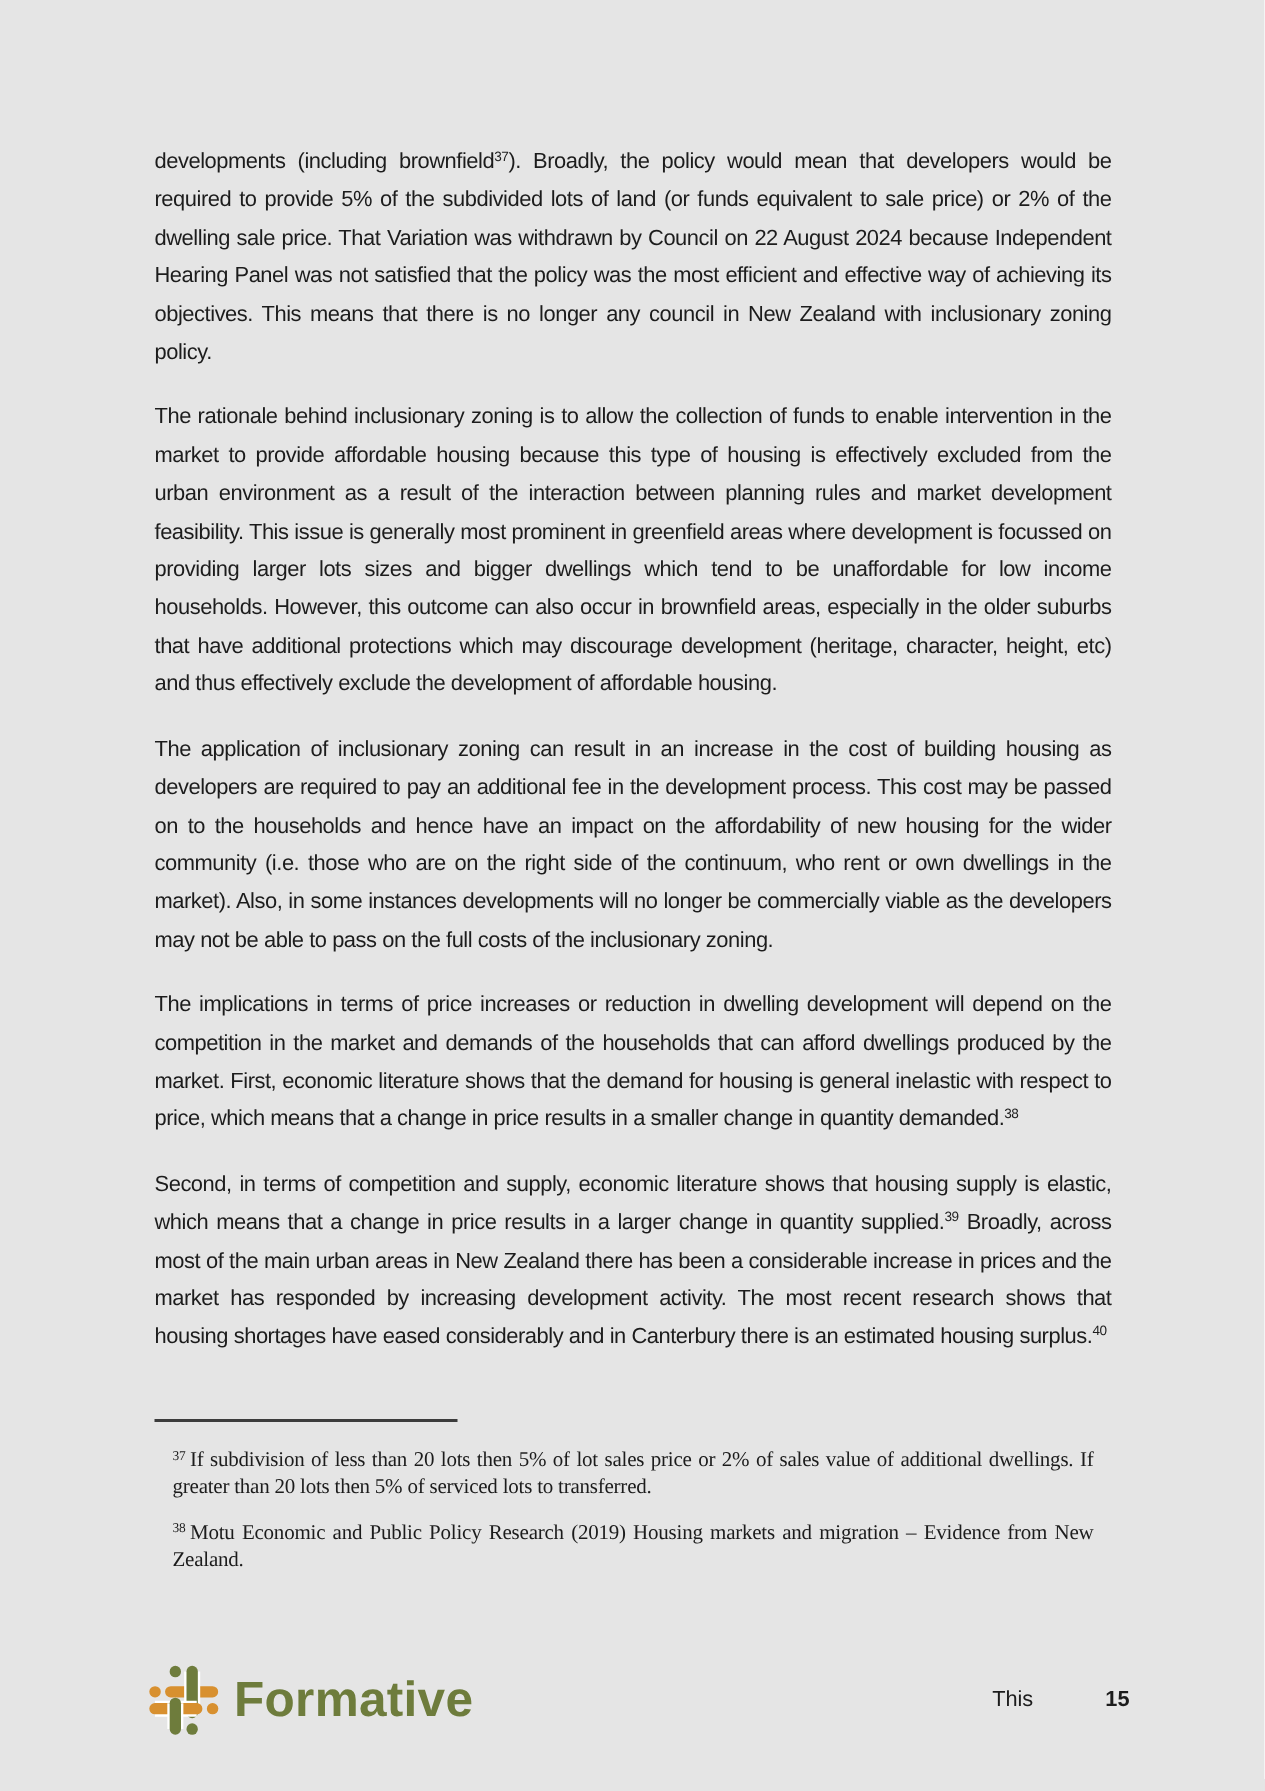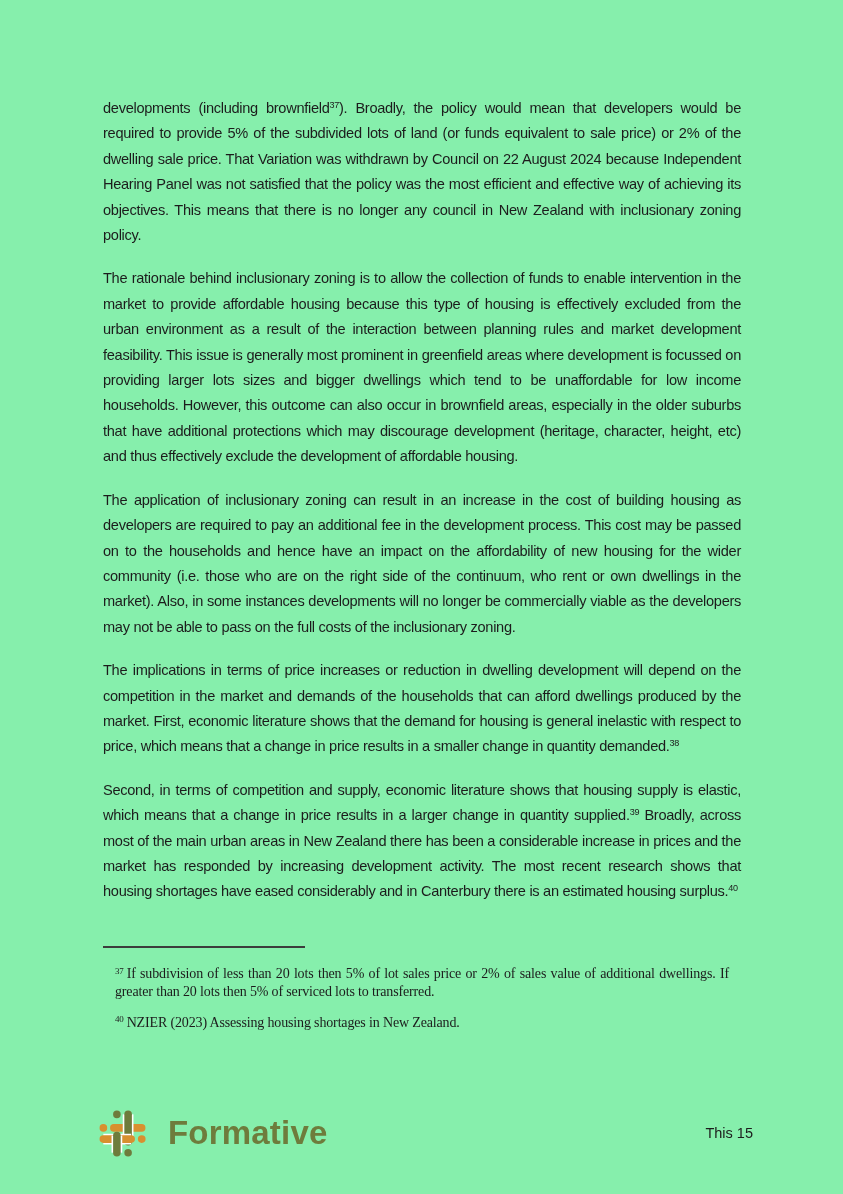--- a/index.html
+++ b/index.html
@@ -1,20 +1,20 @@
 <!DOCTYPE html>
 <html><head>
 <meta charset="utf-8">
 <style>
   html, body { margin: 0; padding: 0; background: #ffffff; }
   .page {
     position: relative;
     width: 843px;
     height: 1194px;
-    background: #86efac;
+    background: #e5e5e5;
     overflow: hidden;
     font-family: "Liberation Sans", sans-serif;
     color: #1c1c1c;
   }
   .content {
     position: absolute;
     left: 103px;
     width: 638px;
     top: 96px;
   }
@@ -69,33 +69,33 @@
     right: 90px;
     top: 1104px;
     height: 58px;
     display: flex;
     align-items: center;
     justify-content: space-between;
   }
   .logo {
     display: flex;
     align-items: center;
-    gap: 20px;
+    gap: 8px;
   }
   .logo-text {
     font-size: 33px;
     font-weight: 700;
     letter-spacing: 0.2px;
     color: #6e7c3c;
   }
   .page-number {
     font-size: 14.5px;
     color: #1c1c1c;
   }
-  .page-number b { font-weight: 400; }
+  .page-number b { font-weight: 700; margin-left: 44px; }
 </style>
 </head>
 <body>
 
 <div class="page">
 
   <div class="content">
 
     <p class="body-para"><span>developments (including brownfield</span><sup class="fn-ref">37</sup><span>). Broadly, the policy would mean that developers would be required to provide 5% of the subdivided lots of land (or funds equivalent to sale price) or 2% of the dwelling sale price. That Variation was withdrawn by Council on 22 August 2024 because Independent Hearing Panel was not satisfied that the policy was the most efficient and effective way of achieving its objectives. This means that there is no longer any council in New Zealand with inclusionary zoning policy.</span></p>
 
@@ -107,23 +107,23 @@
 
     <p class="body-para"><span>Second, in terms of competition and supply, economic literature shows that housing supply is elastic, which means that a change in price results in a larger change in quantity supplied.</span><sup class="fn-ref">39</sup><span> Broadly, across most of the main urban areas in New Zealand there has been a considerable increase in prices and the market has responded by increasing development activity. The most recent research shows that housing shortages have eased considerably and in Canterbury there is an estimated housing surplus.</span><sup class="fn-ref">40</sup></p>
 
   </div>
 
   <div class="footnotes">
     <div class="fn-sep"></div>
 
     <p class="fn"><sup>37</sup><span>If subdivision of less than 20 lots then 5% of lot sales price or 2% of sales value of additional dwellings. If greater than 20 lots then 5% of serviced lots to transferred.</span></p>
 
+    <p class="fn"><sup>38</sup><span>Motu Economic and Public Policy Research (2019) Housing markets and migration – Evidence from New Zealand.</span></p>
 
 
-    <p class="fn"><sup>40</sup><span>NZIER (2023) Assessing housing shortages in New Zealand.</span></p>
   </div>
 
   <div class="footer">
 
     <div class="logo">
       <svg width="51" height="51" viewBox="0 0 50 50" aria-hidden="true">
 
         <line x1="16.5" y1="19.5" x2="43.8" y2="19.5" stroke-width="7.4" stroke-linecap="round" stroke="#d8902f"></line>
         <line x1="6.2" y1="19.5" x2="6.3" y2="19.5" stroke-width="7.4" stroke-linecap="round" stroke="#d8902f"></line>
 

